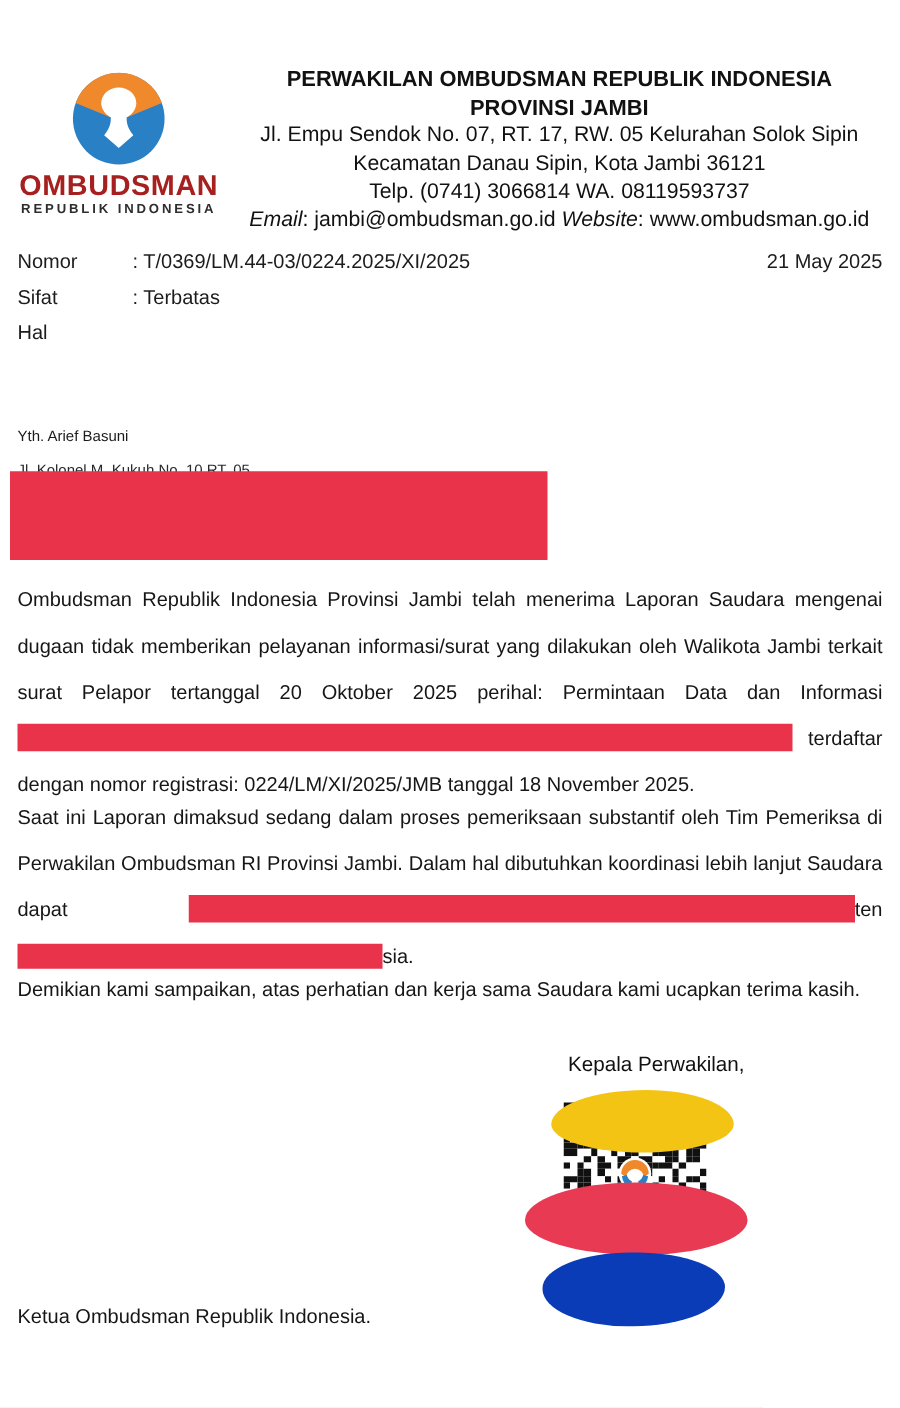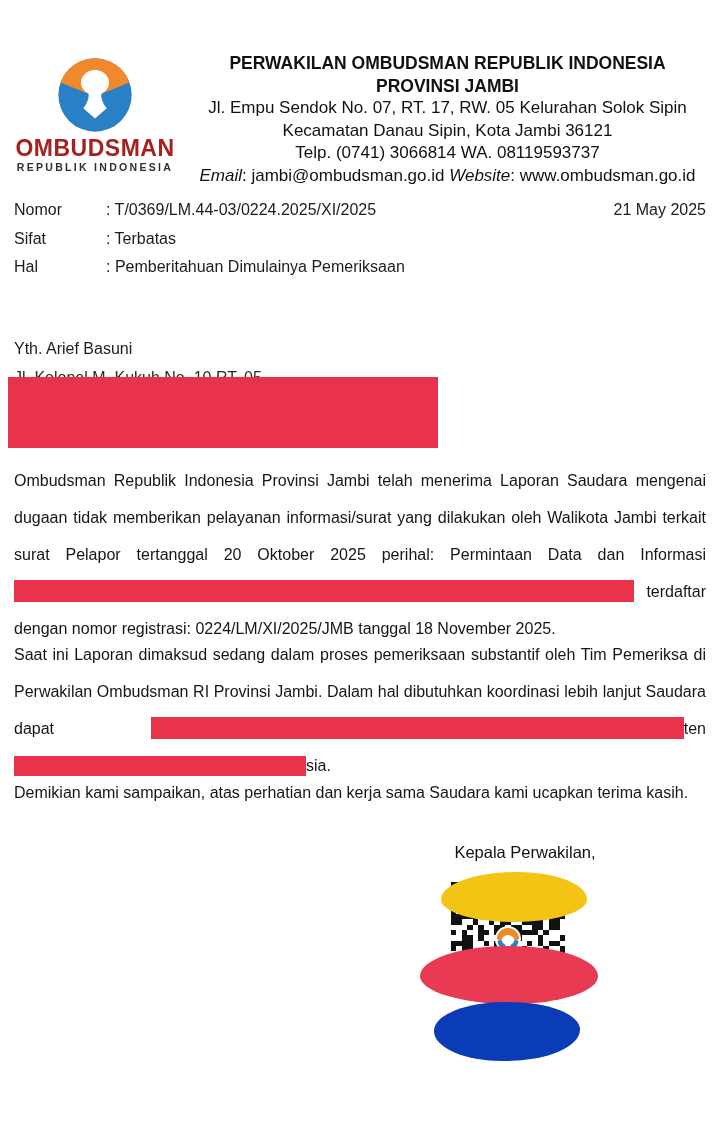--- a/index.html
+++ b/index.html
@@ -15,21 +15,21 @@
   .logo-subtext{font-weight:bold;font-size:10.5px;letter-spacing:2.3px;color:#2e2e2e;line-height:14px;}
   .head-text{position:absolute;left:180px;top:52px;width:535px;text-align:center;font-size:17px;line-height:22.5px;color:#111;}
   .head-title{font-weight:bold;font-size:17.5px;}
   .it{font-style:italic;}
   
   .meta{position:absolute;left:14px;top:196px;width:692px;font-size:16px;}
   .meta-row{display:flex;line-height:28.5px;}
   .meta-label{width:92px;flex:0 0 92px;}
   .meta-date{position:absolute;top:0;right:0;line-height:28.5px;}
   
-  .recipient{position:absolute;left:14px;top:338px;width:692px;font-size:16px;}
+  .recipient{position:absolute;left:14px;top:338px;width:692px;font-size:12px;}
   .recipient-name{line-height:22px;}
   .addr-partial{position:absolute;left:0;top:31px;white-space:nowrap;color:#2a2a2a;}
   .redact-addr{position:absolute;left:-6px;top:39px;width:430px;height:71px;background:#e8334b;}
   
   .para{position:absolute;left:14px;width:692px;font-size:16px;line-height:37px;text-align:justify;color:#161616;}
   .p1{top:462px;} .p2{top:636px;} .p3{top:774px;}
   .redact-inline{display:inline-block;background:#e8334b;height:22px;vertical-align:-5px;}
   .r-p1{width:620px;} .r-p2a{width:533px;} .r-p2b{width:292px;height:20px;}
   
   .sig-title{position:absolute;left:370px;top:843px;width:310px;text-align:center;font-size:16.5px;color:#111;}
@@ -74,21 +74,20 @@
     <div class="meta-row">
       <span class="meta-label">Nomor</span>
       <span>: T/0369/LM.44-03/0224.2025/XI/2025</span>
     </div>
     <div class="meta-row">
       <span class="meta-label">Sifat</span>
       <span>: Terbatas</span>
     </div>
     <div class="meta-row">
       <span class="meta-label">Hal</span>
-      <span>: Pemberitahuan Dimulainya Pemeriksaan</span>
     </div>
   </div>
 
   <div class="recipient">
     <div class="recipient-name">Yth. Arief Basuni</div>
     <div class="addr-partial">Jl. Kolonel M. Kukuh No. 10 RT. 05</div>
     <div class="redact-addr"></div>
   </div>
 
   <div class="para p1"><span>Ombudsman Republik Indonesia Provinsi Jambi telah menerima Laporan Saudara mengenai dugaan tidak memberikan pelayanan informasi/surat yang dilakukan oleh Walikota Jambi terkait surat Pelapor tertanggal 20 Oktober 2025 perihal: Permintaan Data dan Informasi</span> <span class="redact-inline r-p1"></span> <span>terdaftar dengan nomor registrasi: 0224/LM/XI/2025/JMB tanggal 18 November 2025.</span></div>
@@ -545,15 +544,16 @@
     <circle cx="14" cy="14" r="13" fill="#ffffff"></circle>
     <path d="M3,14 a11,11 0 0 1 22,0 l-4,3 a7,7 0 0 0 -14,0 Z" fill="#f0882c"></path>
     <path d="M3.5,16 a11,11 0 0 0 7,9 l1,-5 a7,7 0 0 1 -4,-5 Z" fill="#2a80c4"></path>
     <path d="M24.5,16 a11,11 0 0 1 -7,9 l-1,-5 a7,7 0 0 0 4,-5 Z" fill="#2a80c4"></path>
   </svg>
   <div class="blob blob-yellow"></div>
   <div class="blob blob-red"></div>
   <div class="blob blob-blue"></div>
 
   <div class="footer">
+    <div>Ketua Ombudsman Republik Indonesia.</div>
   </div>
 
 </div>
 
 </body></html>

